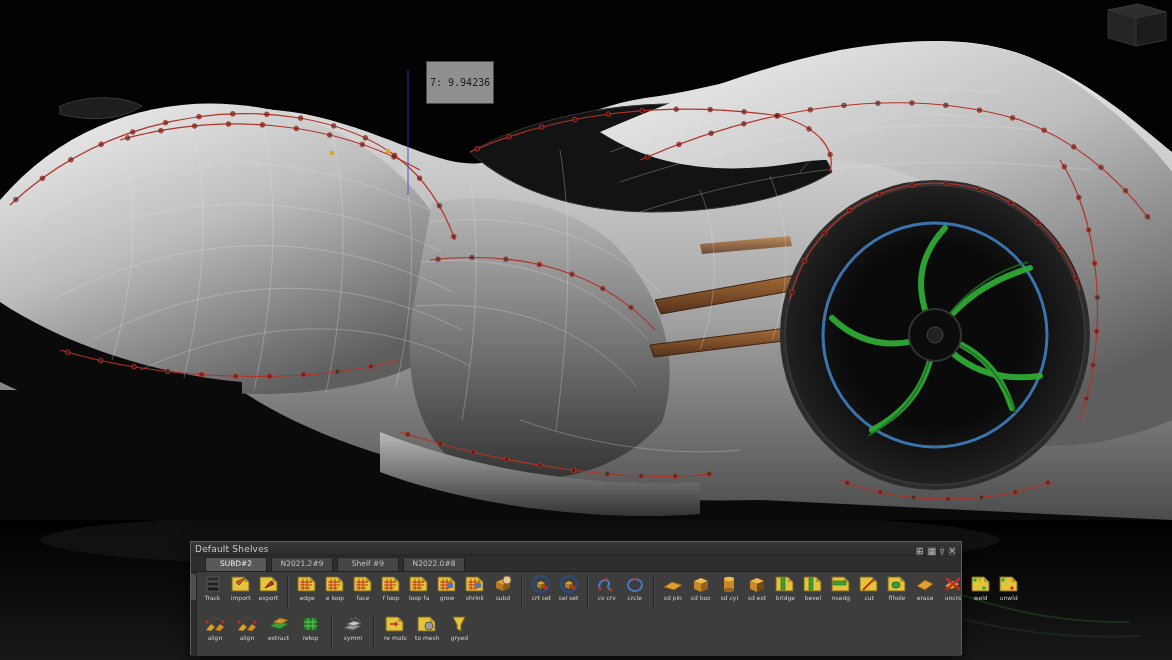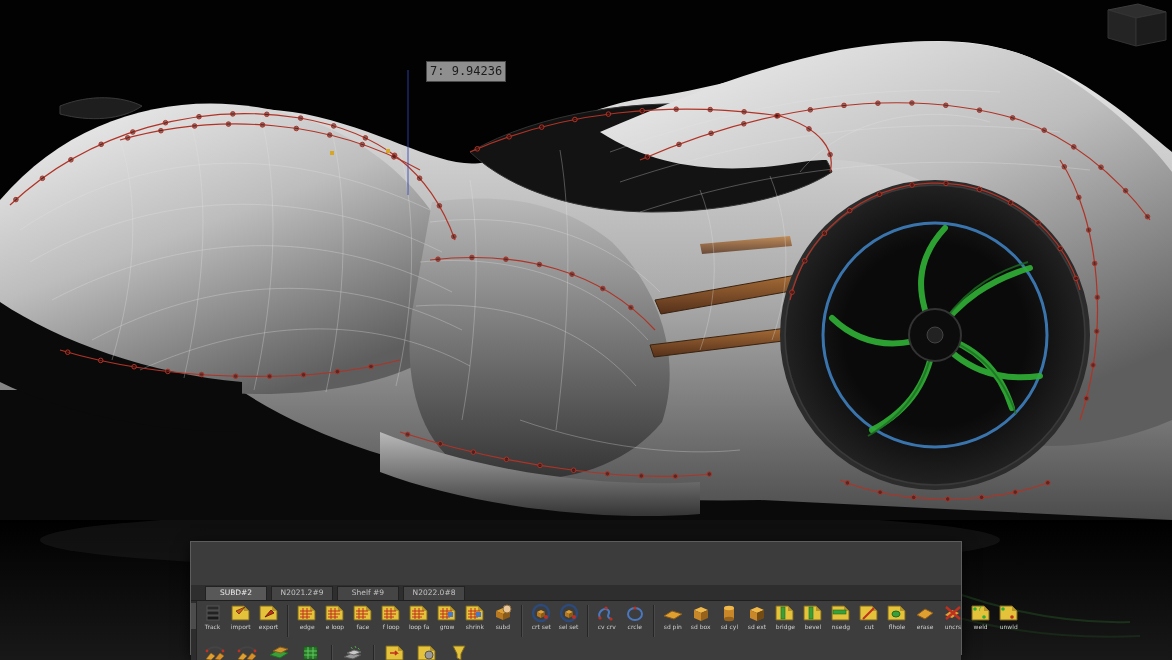--- a/index.html
+++ b/index.html
@@ -9,32 +9,32 @@
     --copper:#9a6a33;
     --panel-bg:#3c3c3c;
     --tab-active:#585858;
   }
   html,body{margin:0;padding:0;background:#000;}
   #stage{position:relative;width:1172px;height:660px;overflow:hidden;background:#020202;
          font-family:"DejaVu Sans",sans-serif;}
   #scene{position:absolute;left:0;top:0;}
   
   .coord-badge{position:absolute;left:426px;top:61px;background:#8f8f8f;border:1px solid #4a4a4a;
-    color:#1c1c1c;font-size:12px;line-height:9px;padding:5px 3px;font-family:"DejaVu Sans Mono",monospace;text-align:right;}
+    color:#1c1c1c;font-size:10px;line-height:9px;padding:16px 3px;font-family:"DejaVu Sans Mono",monospace;text-align:right;}
   
   .shelf-panel{position:absolute;left:190px;top:541px;width:772px;height:114px;
     background:var(--panel-bg);border:1px solid #5d5d5d;box-sizing:border-box;
     box-shadow:0 4px 14px rgba(0,0,0,.7);}
   .shelf-titlebar{height:13px;background:linear-gradient(#383838,#2c2c2c);display:flex;align-items:center;
     padding:0 4px;border-bottom:1px solid #222;}
   .shelf-title{color:#c9c9c9;font-size:9px;line-height:12px;flex:1;letter-spacing:.2px;}
   .win-btn{color:#b5b5b5;font-size:9px;line-height:11px;width:13px;height:11px;text-align:center;
     margin-left:2px;cursor:default;background:#3f3f3f;border:1px solid #2a2a2a;box-sizing:border-box;}
   .shelf-tabs{height:15px;background:#2e2e2e;display:flex;align-items:flex-end;padding-left:14px;
-    border-bottom:1px solid #1f1f1f;margin-top:43px;}
+    border-bottom:1px solid #1f1f1f;}
   .tab{width:60px;height:13px;margin-right:4px;background:#454545;border:1px solid #222;border-bottom:none;
     color:#c2c2c2;font-size:7.5px;text-align:center;line-height:12px;overflow:hidden;white-space:nowrap;}
   .tab.active{background:var(--tab-active);color:#eee;}
   .shelf-body{position:relative;height:84px;background:#3d3d3d;display:flex;}
   .scroll-lane{width:7px;background:#2d2d2d;border-right:1px solid #242424;}
   .scroll-handle{width:5px;height:26px;margin:2px auto 0;background:#4c4c4c;}
   .rows{flex:1;padding:2px 0 0 2px;}
   .tool-row{display:flex;align-items:flex-start;height:40px;}
   .tool-group{display:flex;}
   .group-divider{width:1px;background:#262626;border-right:1px solid #4a4a4a;height:32px;margin:2px 4px 0 4px;}
@@ -296,20 +296,24 @@
     <g>
       <polygon points="1108,10 1138,4 1166,12 1136,18" fill="#2e2e2e" stroke="#3c3c3c" stroke-width="1"></polygon>
       <polygon points="1108,10 1136,18 1136,46 1108,38" fill="#242424" stroke="#333" stroke-width="1"></polygon>
       <polygon points="1136,18 1166,12 1166,40 1136,46" fill="#1c1c1c" stroke="#333" stroke-width="1"></polygon>
     </g>
   </svg>
 
   <div class="coord-badge">7: 9.94236</div>
 
   <div class="shelf-panel">
+    <div class="shelf-titlebar">
+      <span class="shelf-title">Default Shelves</span>
+      <span id="win-btns"><span class="win-btn">⊞</span><span class="win-btn">▦</span><span class="win-btn">▿</span><span class="win-btn">✕</span></span>
+    </div>
     <div class="shelf-tabs" id="shelf-tabs">
         <div class="tab active">SUBD#2</div>
         <div class="tab">N2021.2#9</div>
         <div class="tab">Shelf #9</div>
         <div class="tab">N2022.0#8</div>
       </div>
     <div class="shelf-body">
       <div class="scroll-lane">
         <div class="scroll-handle"></div>
       </div>

